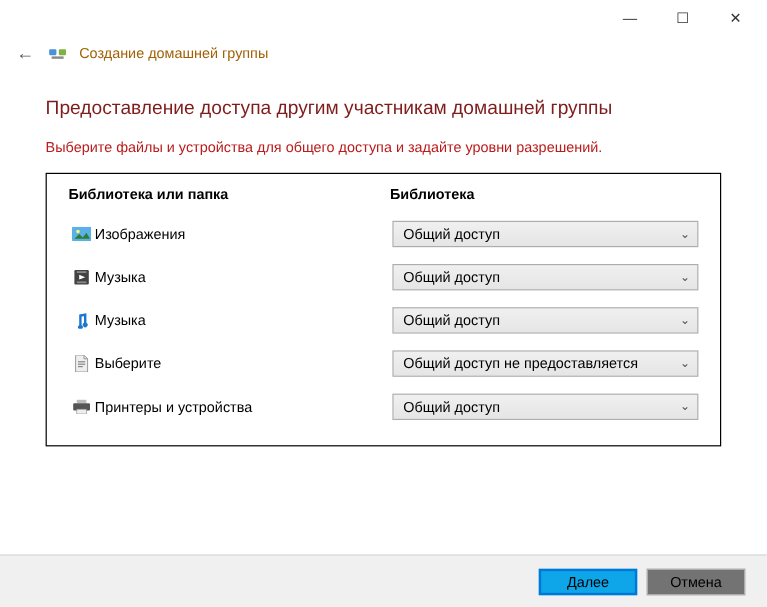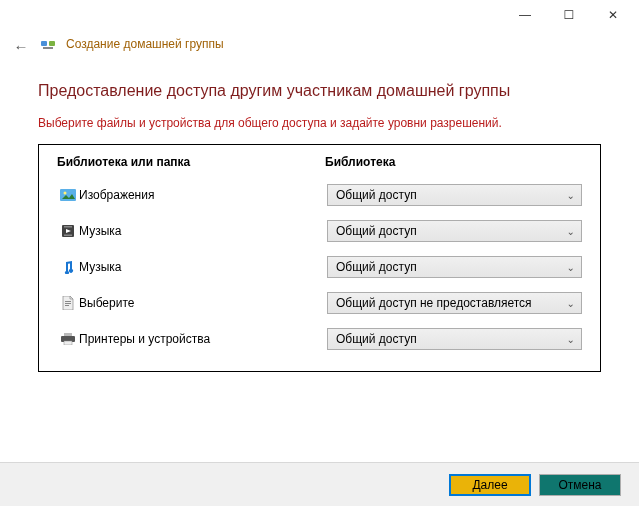--- a/index.html
+++ b/index.html
@@ -117,30 +117,30 @@
   display: flex;
   justify-content: flex-end;
   align-items: center;
   padding-right: 18px;
   gap: 8px;
 }
 .btn {
   min-width: 82px;
   height: 22px;
   border: 1px solid #adadad;
-  background: #0f766e;
+  background: #737373;
   font-size: 12px;
   display: flex;
   align-items: center;
   justify-content: center;
   padding: 0 12px;
 }
 .btn.primary {
   border: 2px solid #0078d7;
-  background: #eab308;
+  background: #0ea5e9;
   text-align: center;
 }
 .panel-spacer { height: 14px; }
 svg { display: block; }
 </style>
 </head>
 <body>
 
 <div class="titlebar">
   <div class="tb-btn">

